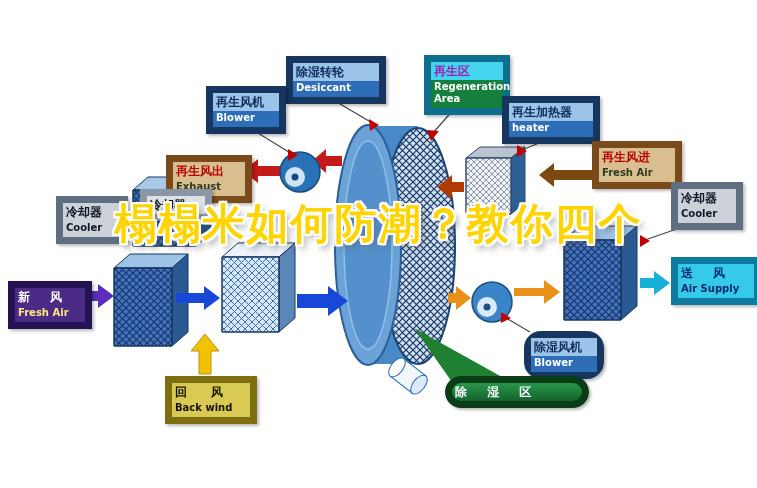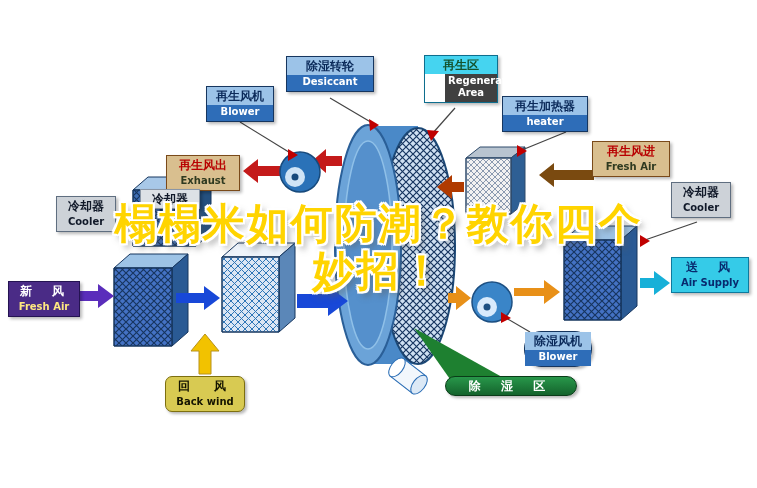--- a/index.html
+++ b/index.html
@@ -1,32 +1,32 @@
 <!DOCTYPE html>
 <html><head>
 <meta charset="utf-8">
 <style>
   html,body{margin:0;padding:0;background:#ffffff;}
   .stage{position:relative;width:757px;height:488px;background:#ffffff;overflow:hidden;
          font-family:"DejaVu Sans",sans-serif;}
   .diagram-svg{position:absolute;left:0;top:0;z-index:1;}
 
   
-  .label{position:absolute;border:1px solid #a3a3a3;text-align:center;z-index:5;
+  .label{position:absolute;border:7px solid #a3a3a3;z-index:5;
          box-shadow:2px 2px 3px rgba(0,0,0,.28);}
   .label .zh{display:block;font-weight:bold;font-size:12px;line-height:1.2;padding:2px 3px;white-space:nowrap;}
   .label .en{display:block;font-weight:bold;font-size:10px;line-height:1.2;padding:1px 3px 3px;}
 
   .lbl-blue{border-color:#16365f;}
   .lbl-blue .zh{background:#9cc3e8;color:#0b2a5a;}
   .lbl-blue .en{background:#2e6db8;color:#ffffff;}
 
   .lbl-cyanblue{border-color:#0e6e8e;}
-  .lbl-cyanblue .zh{background:#45d4f0;color:#14532d;}
-  .lbl-cyanblue .en{background:#404040;color:#ffffff;margin-left:20px;}
+  .lbl-cyanblue .zh{background:#45d4f0;color:#a21caf;}
+  .lbl-cyanblue .en{background:#15803d;color:#ffffff;}
 
   .lbl-tan{background:#d9bf8f;border-color:#7a4a1a;}
   .lbl-tan .zh{color:#b80000;}
   .lbl-tan .en{color:#2f3a20;}
 
   .lbl-gray{background:#cdd2d8;border-color:#5f6e80;}
   .lbl-gray .zh,.lbl-gray .en{color:#101828;}
 
   .lbl-graylight{background:#dde1e6;border-color:#8a96a6;}
   .lbl-graylight .zh{color:#101828;}
@@ -51,21 +51,21 @@
   #lbl-desiccant{left:286px;top:56px;width:86px;}
   #lbl-regen-area{left:424px;top:55px;width:72px;}
   #lbl-regen-blower{left:206px;top:86px;width:66px;}
   #lbl-regen-heater{left:502px;top:96px;width:84px;}
   #lbl-exhaust{left:166px;top:155px;width:72px;}
   #lbl-regen-fresh-air{left:592px;top:141px;width:76px;}
   #lbl-cooler-left{left:56px;top:196px;width:58px;}
   #lbl-cooler-mid{left:140px;top:189px;width:58px;}
   #lbl-cooler-right{left:671px;top:182px;width:58px;}
   #lbl-fresh-air{left:8px;top:281px;width:70px;}
-  #lbl-back-wind{left:165px;top:376px;width:78px;border-radius:7px;}
+  #lbl-back-wind{left:165px;top:376px;width:78px;}
   #lbl-dehumid-blower{left:524px;top:331px;width:66px;border-radius:17px;}
   #lbl-dehumid-district{left:445px;top:376px;width:130px;border-radius:21px;}
   #lbl-air-supply{left:671px;top:257px;width:76px;}
 
   
   .title{position:absolute;left:0;right:0;top:200px;text-align:center;z-index:10;
          font-weight:bold;font-size:42px;line-height:1.12;color:#ffd400;letter-spacing:2px;
          text-shadow:-2px -2px 0 #fff,2px -2px 0 #fff,-2px 2px 0 #fff,2px 2px 0 #fff,
                      0 -2px 0 #fff,0 2px 0 #fff,-2px 0 0 #fff,2px 0 0 #fff,
                      4px 5px 6px rgba(90,90,90,.55);}
@@ -245,16 +245,15 @@
     <span class="zh">除 湿 区</span>
   </div>
 
   <div class="label lbl-cyan" id="lbl-air-supply">
     <span class="zh">送　风</span>
     <span class="en">Air Supply</span>
   </div>
 
   <div class="title">
     <div>榻榻米如何防潮？教你四个</div>
-    <div>妙招！</div>
   </div>
 
 </div>
 
 </body></html>

